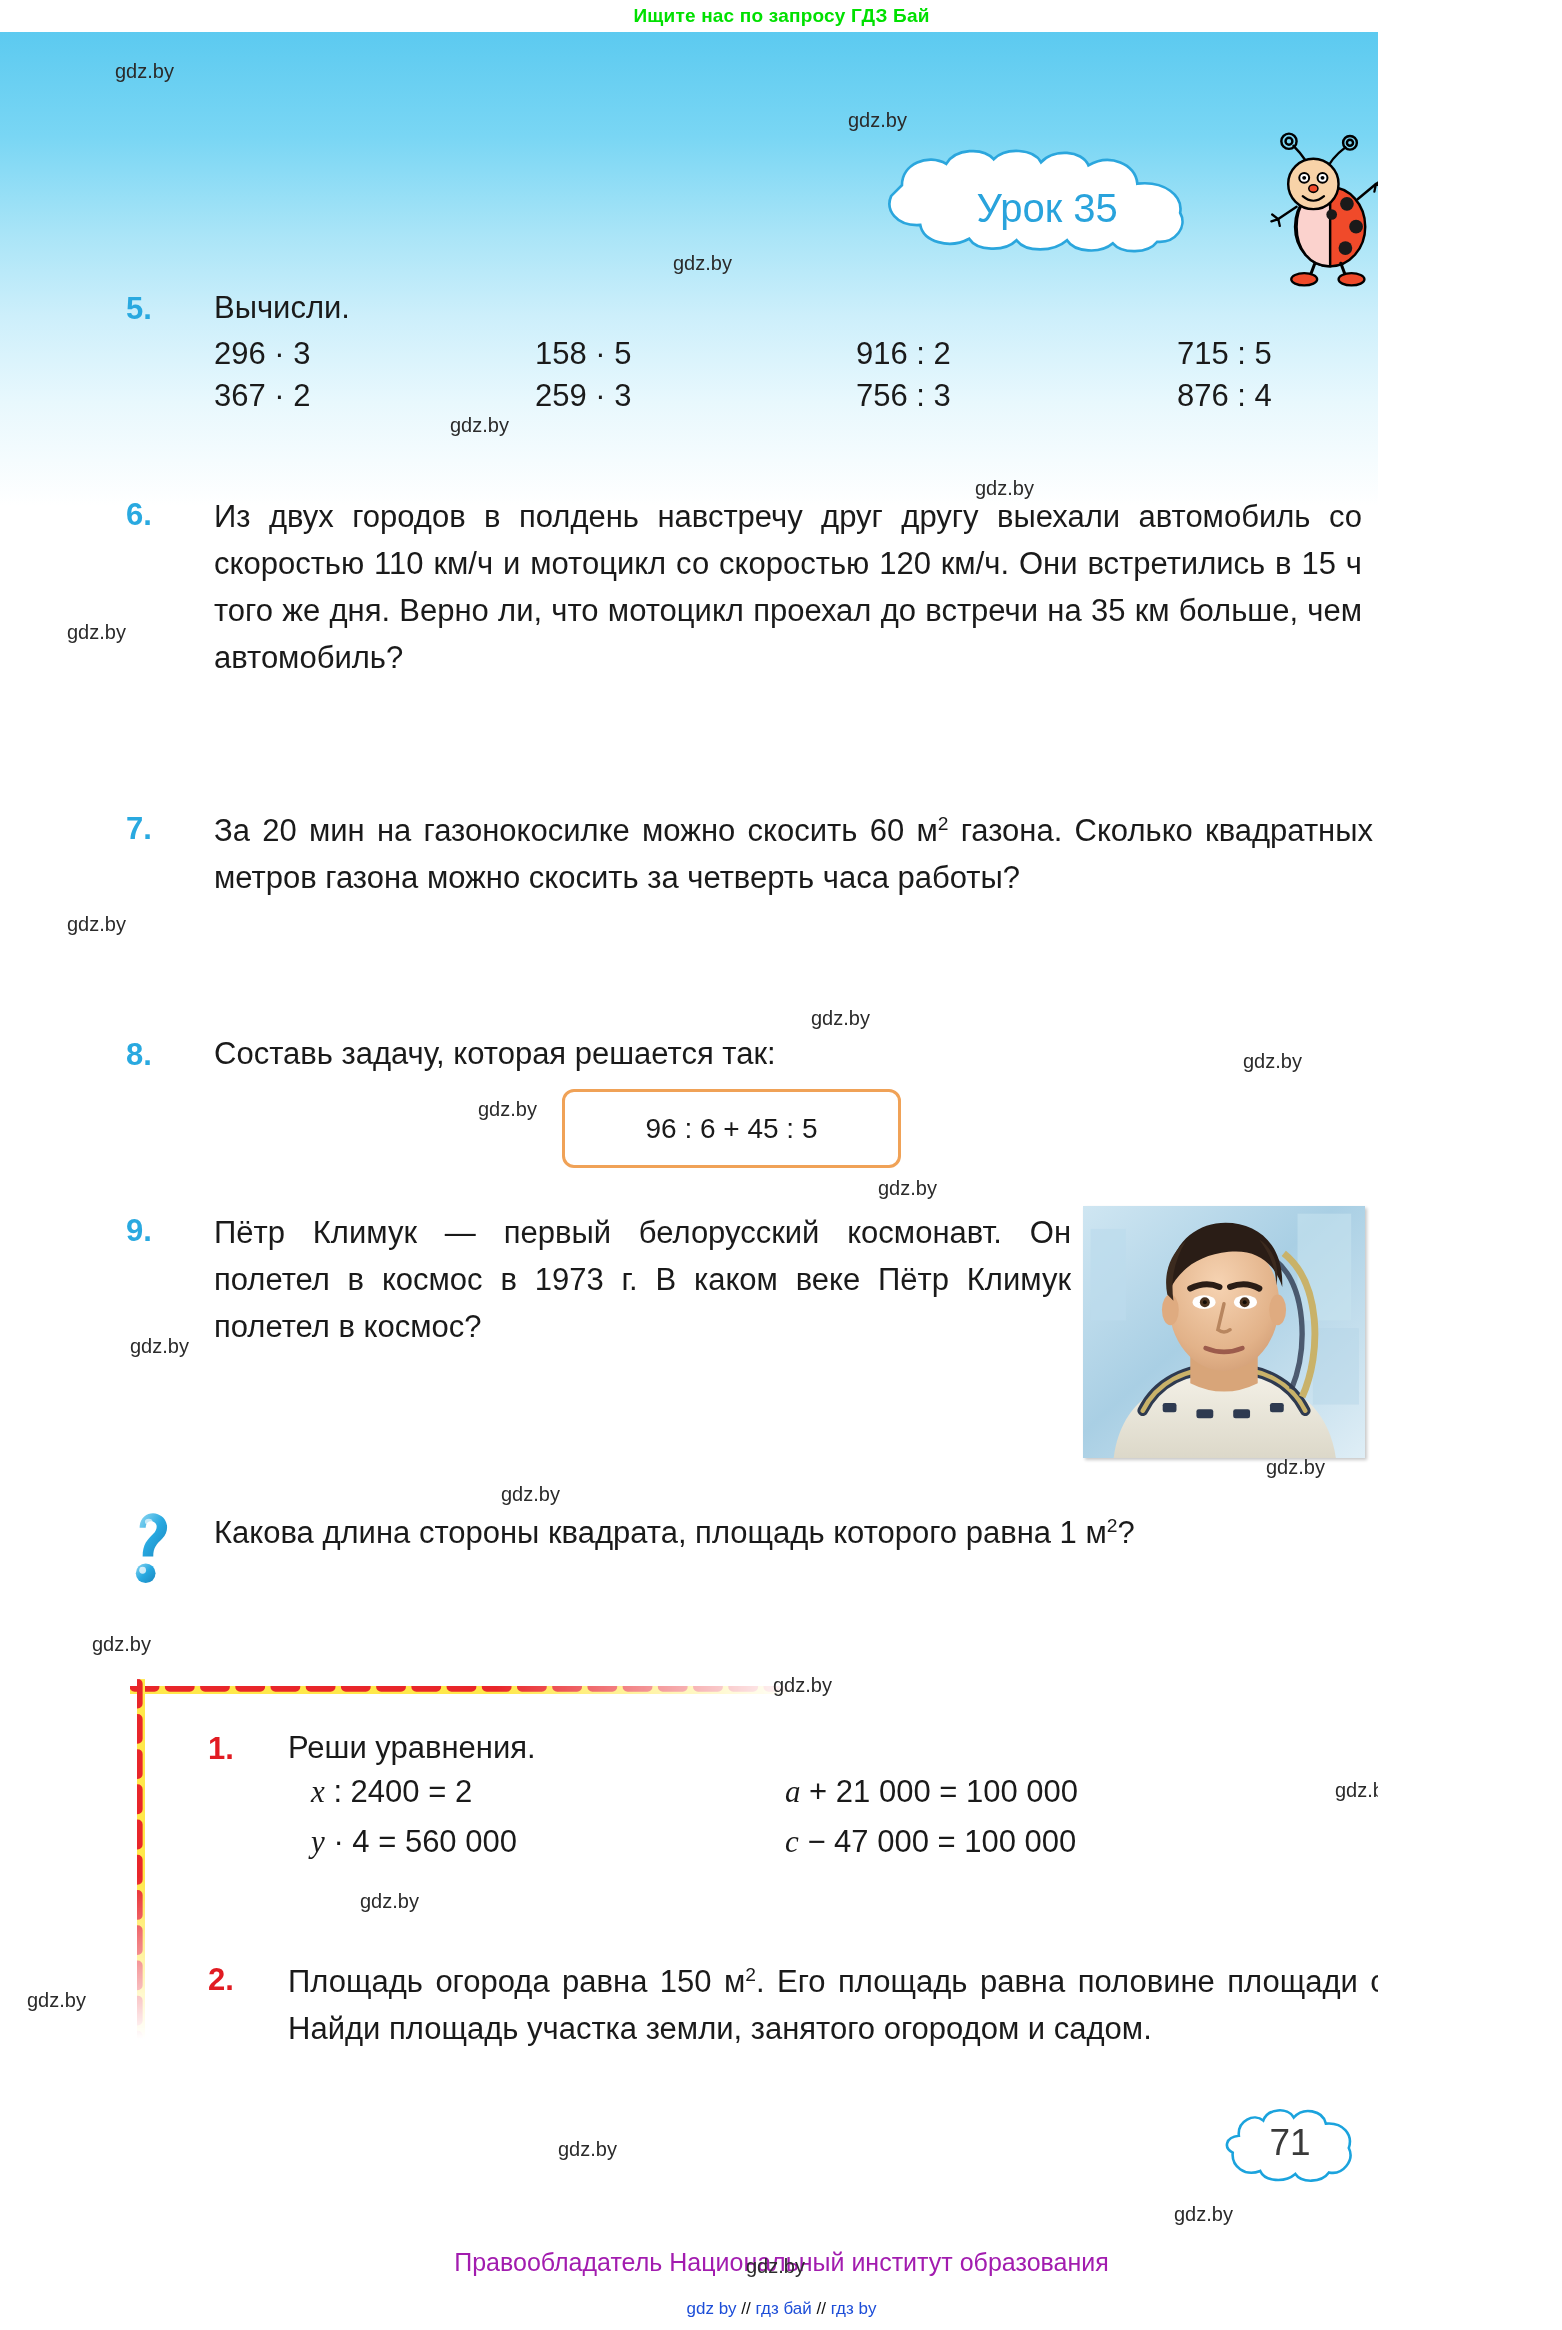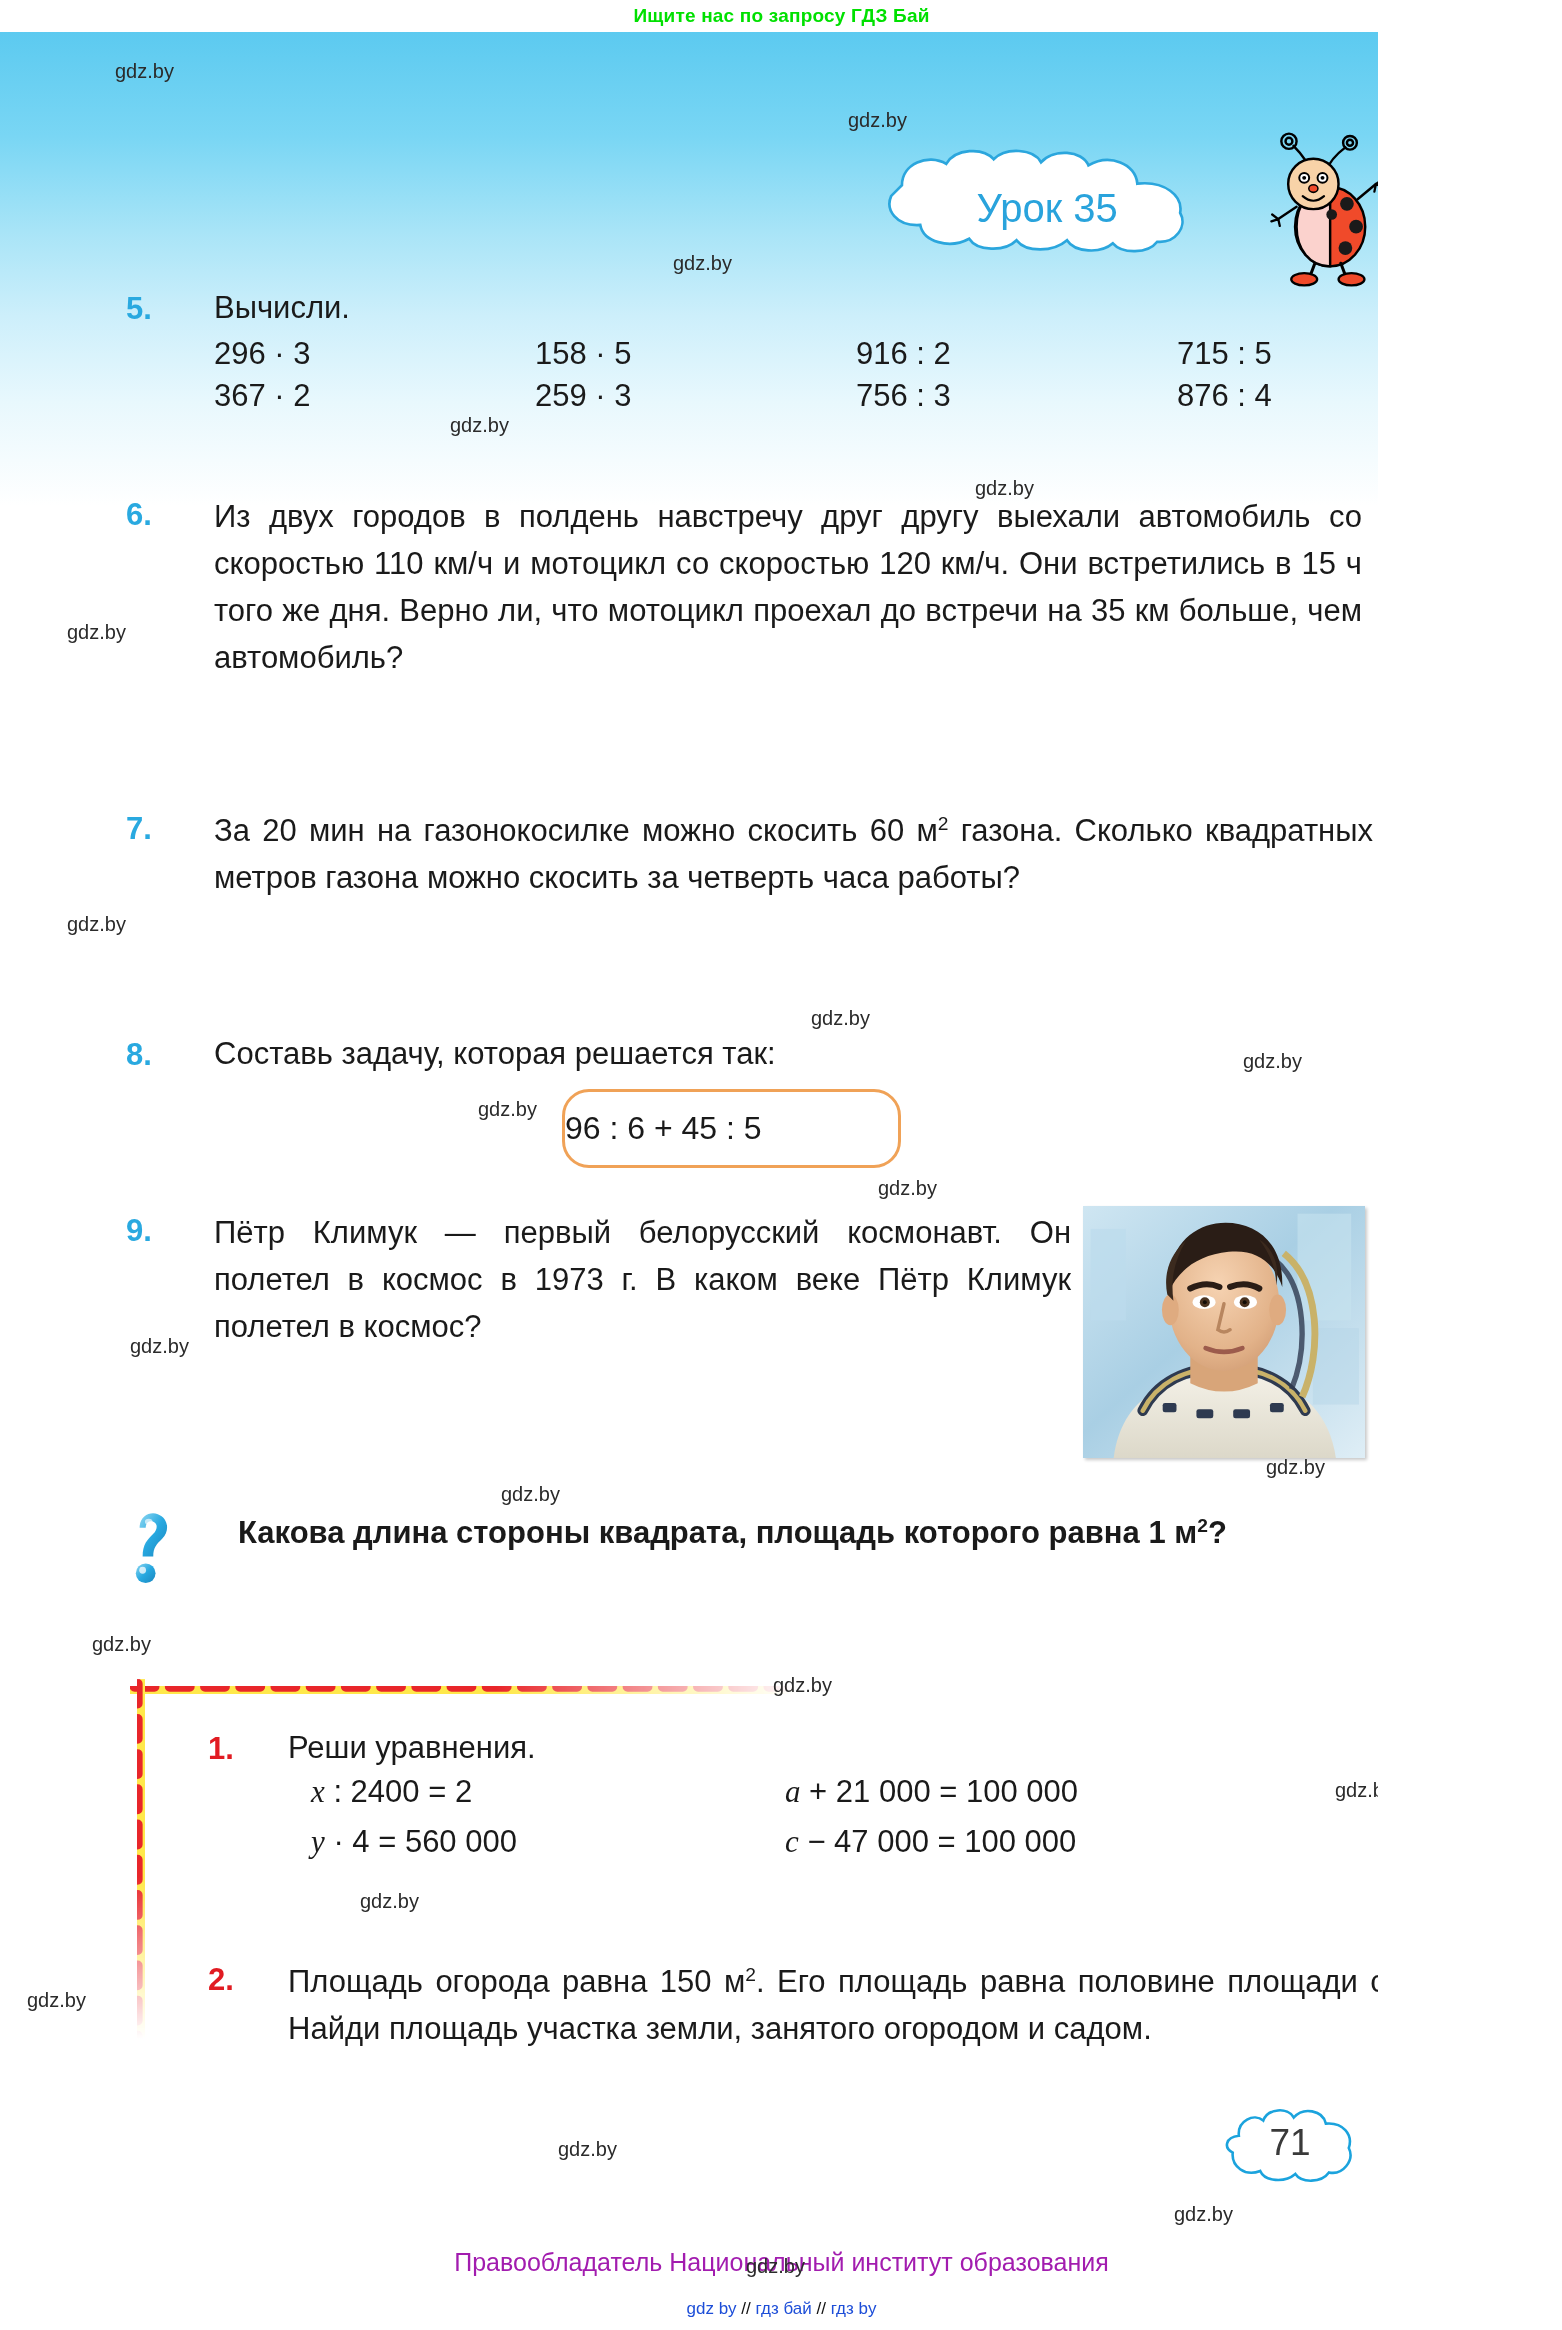--- a/index.html
+++ b/index.html
@@ -119,26 +119,26 @@
   }
 
   
   .expr-box {
     position: absolute;
     left: 562px;
     top: 1089px;
     width: 333px;
     height: 73px;
     border: 3.8px solid #f0a257;
-    border-radius: 27px;
+    border-radius: 12px;
     background: #ffffff;
     display: flex;
     align-items: center;
-    justify-content: flex-start;
-    font-size: 32px;
+    justify-content: center;
+    font-size: 28px;
     color: #1a1a1a;
     z-index: 15;
     font-family: "Liberation Sans", sans-serif;
   }
 
   
   .photo {
     position: absolute;
     left: 1083px;
     top: 1206px;
@@ -383,21 +383,21 @@
         </linearGradient>
       </defs>
       <path d="M14 24 C14 8 28 2 38 6 C52 11 54 28 44 38 C36 46 32 50 32 62
                L18 62 C18 46 24 40 32 32 C38 26 38 18 32 16 C26 14 22 18 22 24 Z" fill="url(#qg)"></path>
       <circle cx="22" cy="84" r="13" fill="url(#qg)"></circle>
       <circle cx="18" cy="80" r="4.5" fill="#ffffff" opacity=".75"></circle>
       <ellipse cx="26" cy="16" rx="5" ry="4" fill="#ffffff" opacity=".65"></ellipse>
     </svg>
   </div>
   <div class="ex" style="left:126px; top:1509px; width:1255px;">
-    <div class="ex-body justify" style="margin-left:112px; width:1163px; line-height:47px;font-weight:bold;"><span>Какова длина стороны квадрата, площадь которого равна 1 м</span><sup>2</sup><span>?</span></div>
+    <div class="ex-body justify" style="margin-left:88px; width:1163px; line-height:47px;"><span>Какова длина стороны квадрата, площадь которого равна 1 м</span><sup>2</sup><span>?</span></div>
   </div>
 
   <div class="hw-frame">
     <svg viewBox="0 0 870 470" xmlns="http://www.w3.org/2000/svg">
       <defs>
         <linearGradient id="fadeH" x1="0" y1="0" x2="1" y2="0">
           <stop offset="0%" stop-color="#ffffff" stop-opacity="1"></stop>
           <stop offset="55%" stop-color="#ffffff" stop-opacity="1"></stop>
           <stop offset="100%" stop-color="#ffffff" stop-opacity="0"></stop>
         </linearGradient>

